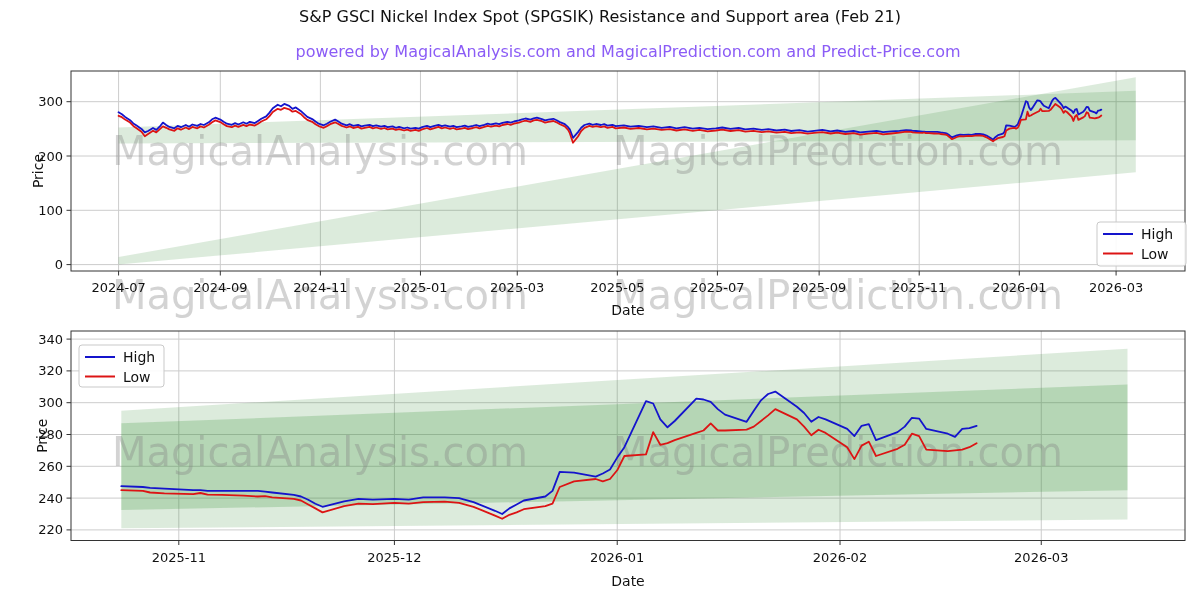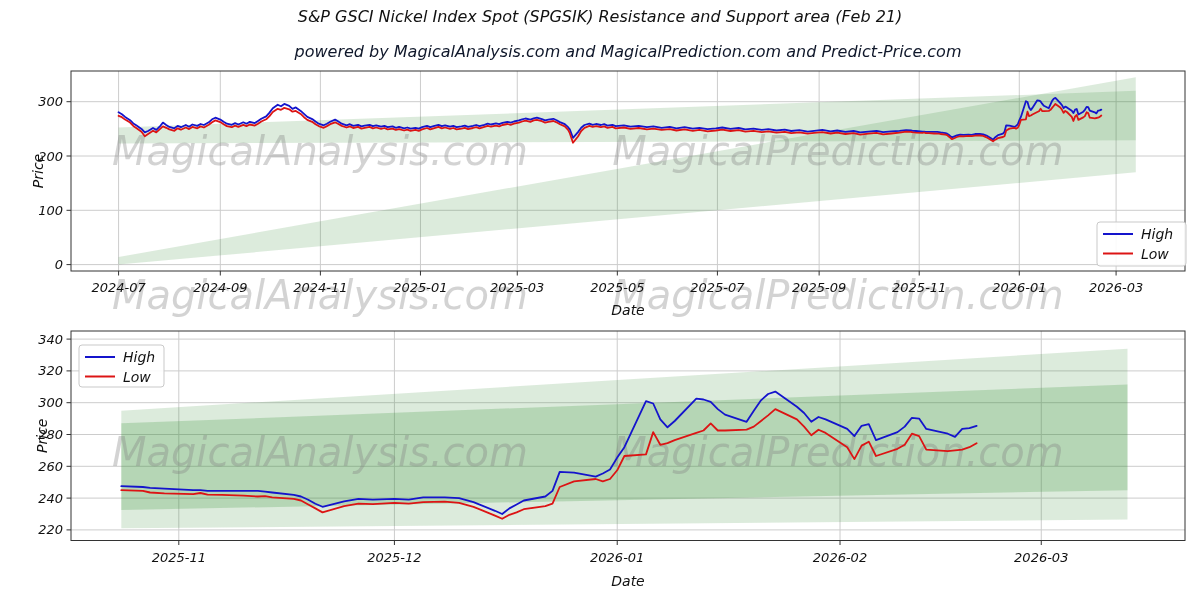--- a/index.html
+++ b/index.html
@@ -1,21 +1,21 @@
 <!DOCTYPE html>
 <html><head>
 <meta charset="utf-8">
 <style>
   html,body{margin:0;padding:0;background:#fff;}
   .figure{position:relative;width:1200px;height:600px;background:#ffffff;overflow:hidden;
-          font-family:"DejaVu Sans","Liberation Sans",sans-serif;font-style:italic;}
+          font-family:"DejaVu Sans","Liberation Sans",sans-serif;}
   .fig-title{position:absolute;top:7px;left:600px;transform:translateX(-50%);
              font-size:16px;color:#111;white-space:nowrap;}
   .fig-subtitle{position:absolute;top:42px;left:628px;transform:translateX(-50%);
-             font-size:16px;color:#0f172a;white-space:nowrap;}
+             font-size:16px;color:#8b5cf6;white-space:nowrap;}
   svg{position:absolute;top:0;left:0;}
   text{font-family:"DejaVu Sans","Liberation Sans",sans-serif;}
 </style>
 </head>
 <body>
 
 <div class="figure">
   <div class="fig-title">S&amp;P GSCI Nickel Index Spot (SPGSIK) Resistance and Support area (Feb 21)</div>
   <div class="fig-subtitle">powered by MagicalAnalysis.com and MagicalPrediction.com and Predict-Price.com</div>
   <svg id="fig" width="1200" height="600" viewBox="0 0 1200 600">

